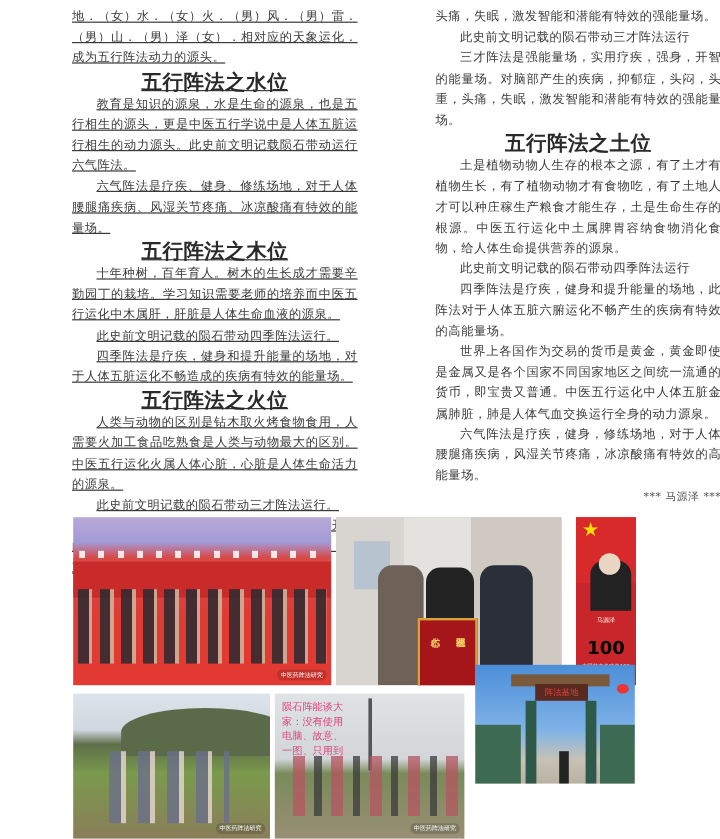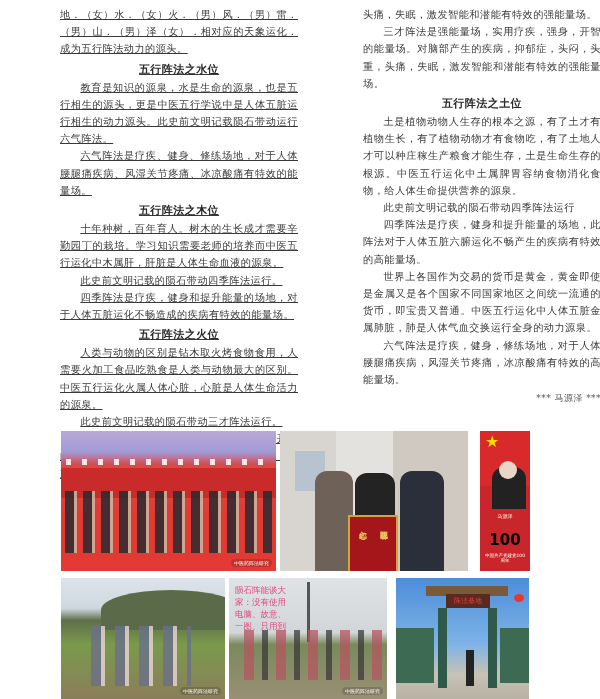--- a/index.html
+++ b/index.html
@@ -13,21 +13,21 @@
   .col {
     position: absolute; top: 6px; width: 238px;
     font-size: 10.2px; line-height: 17.2px; letter-spacing: 0.45px;
     text-align: justify;
   }
   .col-left { left: 60px; text-decoration: underline; }
   .col-right { left: 315px; margin-left: 48px; }
   .col p { margin: 0; }
   .col p.ind { text-indent: 2em; }
   .col h3 {
-    margin: 3px 0 1px 0; font-size: 11px; line-height: 17px;
+    margin: 3px 0 1px 0; font-size: 17px; line-height: 17px;
     text-align: center; font-weight: bold; color: #2a2a2a;
     font-family: "DejaVu Sans", "Liberation Sans", sans-serif;
   }
   .col p.sig { text-align: right; font-size: 9px; color: #555; margin-top: 2px; }
 
   .photo { position: absolute; overflow: hidden; }
   
   #p1 { left: 61px; top: 431px; width: 215px; height: 140px;
         background: linear-gradient(#b9a9d8 0%, #a29ad6 15%, #d84a4a 24%, #e03a33 60%, #e33a33 100%); }
   #p1 .banner { position:absolute; left:0; right:0; top:37px; height:30px; background:#c92a2a; }
@@ -61,21 +61,21 @@
   #p4 .walkers { position:absolute; left:30px; top:48px; width:100px; height:60px;
         background: repeating-linear-gradient(90deg, #6a6f8a 0 10px, #e9d6d3 10px 14px, transparent 14px 24px); opacity:.8; }
   
   #p5 { left: 229px; top: 578px; width: 158px; height: 121px;
         background: linear-gradient(#dfe3e6 0%, #d2d6d9 45%, #7a8a5a 55%, #9a8f76 100%); }
   #p5 .txt { position:absolute; left:6px; top:6px; width:55px; color:#e0457a; font-size:8.5px; line-height:12px; font-family:"DejaVu Sans", sans-serif; }
   #p5 .crowd { position:absolute; left:15px; top:52px; width:140px; height:50px;
         background: repeating-linear-gradient(90deg, #b55560 0 10px, transparent 10px 18px, #3a3a3a 18px 24px, transparent 24px 32px); opacity:.75; }
   #p5 .pole { position:absolute; left:78px; top:4px; width:3px; height:60px; background:#555; }
   
-  #p6 { left: 396px; top: 578px; width: 133px; height: 121px;
+  #p6 { left: 396px; top: 554px; width: 133px; height: 99px;
         background: linear-gradient(#4c8ed8 0%, #7fb3e8 55%, #c7c2b5 80%, #b8b1a4 100%); }
   #p6 .roof { position:absolute; left:30px; top:8px; width:82px; height:10px; background:#7a5a3a; }
   #p6 .sign { position:absolute; left:50px; top:16px; width:44px; height:14px; background:#5a2a20; color:#e04040; font-size:7px; text-align:center; line-height:14px; }
   #p6 .pl { position:absolute; left:42px; top:30px; width:9px; height:80px; background:#2f5a4a; }
   #p6 .pr { position:absolute; left:92px; top:30px; width:9px; height:80px; background:#2f5a4a; }
   #p6 .wl { position:absolute; left:0; top:50px; width:38px; height:55px; background:#3d6a52; }
   #p6 .wr { position:absolute; left:104px; top:50px; width:29px; height:55px; background:#3d6a52; }
   #p6 .lantern { position:absolute; left:118px; top:16px; width:10px; height:8px; border-radius:50%; background:#e33; }
   #p6 .figure { position:absolute; left:70px; top:72px; width:8px; height:36px; background:#222; }
 
@@ -94,20 +94,21 @@
   <p class="ind">此史前文明记载的陨石带动四季阵法运行。</p>
   <p class="ind">四季阵法是疗疾，健身和提升能量的场地，对于人体五脏运化不畅造成的疾病有特效的能量场。</p>
   <h3>五行阵法之火位</h3>
   <p class="ind">人类与动物的区别是钻木取火烤食物食用，人需要火加工食品吃熟食是人类与动物最大的区别。中医五行运化火属人体心脏，心脏是人体生命活力的源泉。</p>
   <p class="ind">此史前文明记载的陨石带动三才阵法运行。</p>
   <p class="ind">三才阵法是强能量场，实用疗疾，强身，开智的能量场。对脑部产生的疾病，抑郁症，头闷，头重，</p>
 </div>
 
 <div class="col col-right">
   <p>头痛，失眠，激发智能和潜能有特效的强能量场。</p>
+  <p class="ind">此史前文明记载的陨石带动三才阵法运行</p>
   <p class="ind">三才阵法是强能量场，实用疗疾，强身，开智的能量场。对脑部产生的疾病，抑郁症，头闷，头重，头痛，失眠，激发智能和潜能有特效的强能量场。</p>
   <h3>五行阵法之土位</h3>
   <p class="ind">土是植物动物人生存的根本之源，有了土才有植物生长，有了植物动物才有食物吃，有了土地人才可以种庄稼生产粮食才能生存，土是生命生存的根源。中医五行运化中土属脾胃容纳食物消化食物，给人体生命提供营养的源泉。</p>
   <p class="ind">此史前文明记载的陨石带动四季阵法运行</p>
   <p class="ind">四季阵法是疗疾，健身和提升能量的场地，此阵法对于人体五脏六腑运化不畅产生的疾病有特效的高能量场。</p>
   <p class="ind">世界上各国作为交易的货币是黄金，黄金即使是金属又是各个国家不同国家地区之间统一流通的货币，即宝贵又普通。中医五行运化中人体五脏金属肺脏，肺是人体气血交换运行全身的动力源泉。</p>
   <p class="ind">六气阵法是疗疾，健身，修练场地，对于人体腰腿痛疾病，风湿关节疼痛，冰凉酸痛有特效的高能量场。</p>
   <p class="sig">*** 马源泽 ***</p>
 </div>
 

